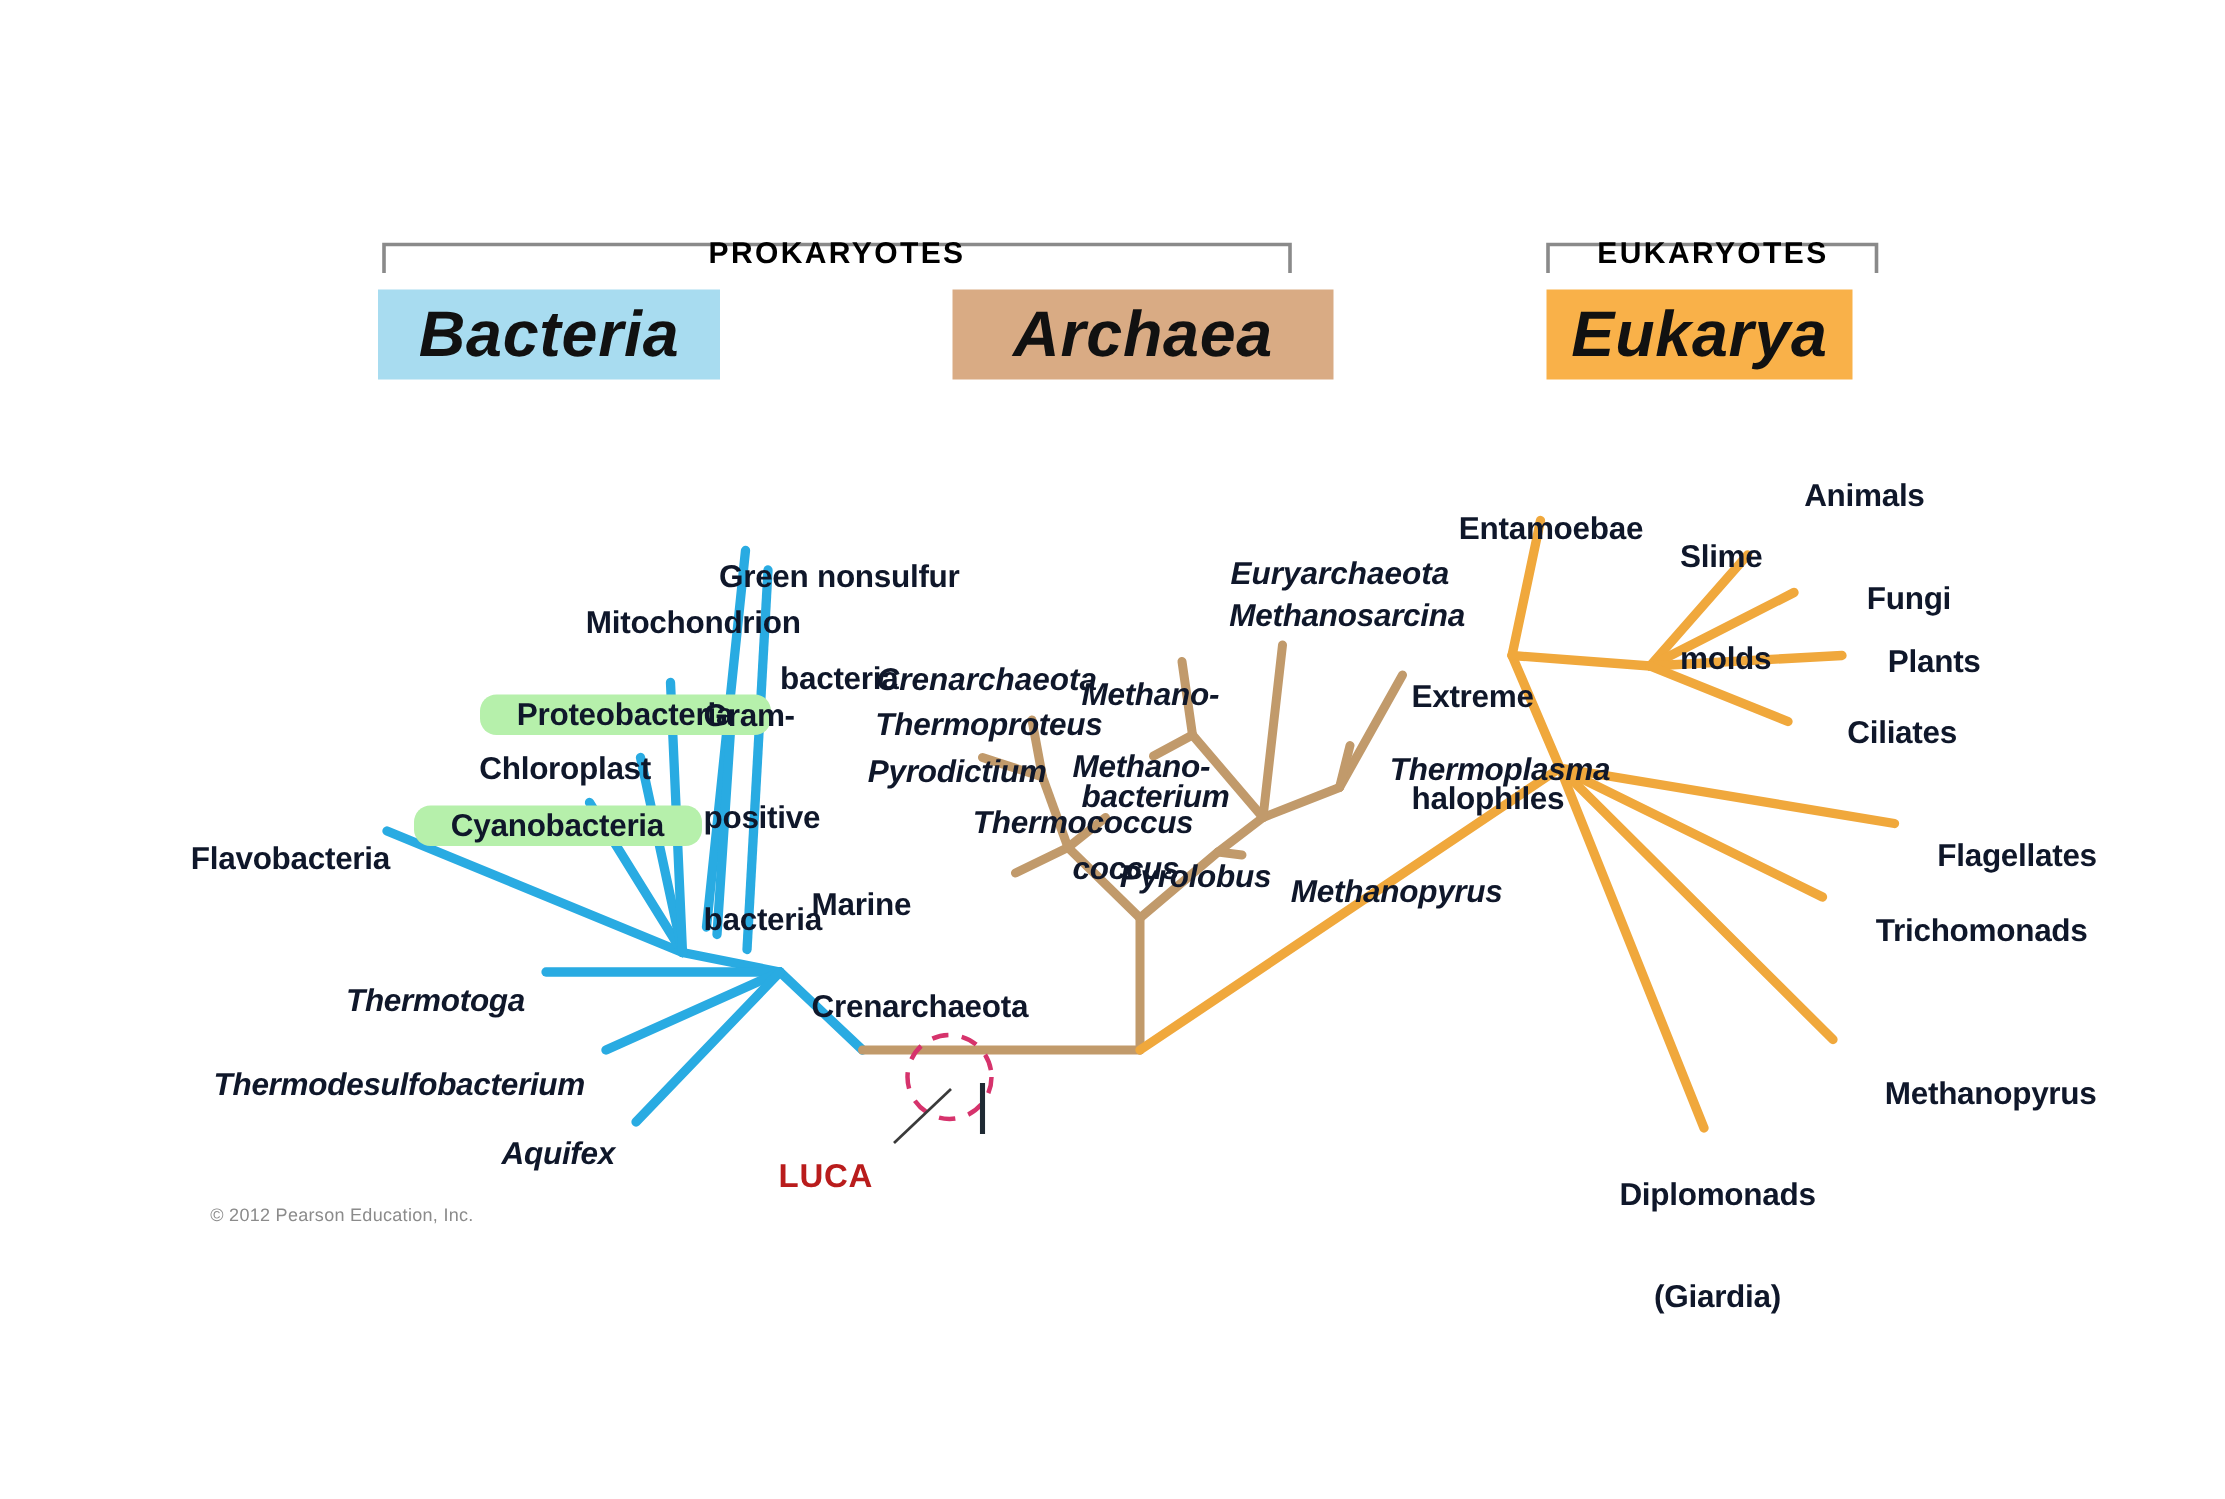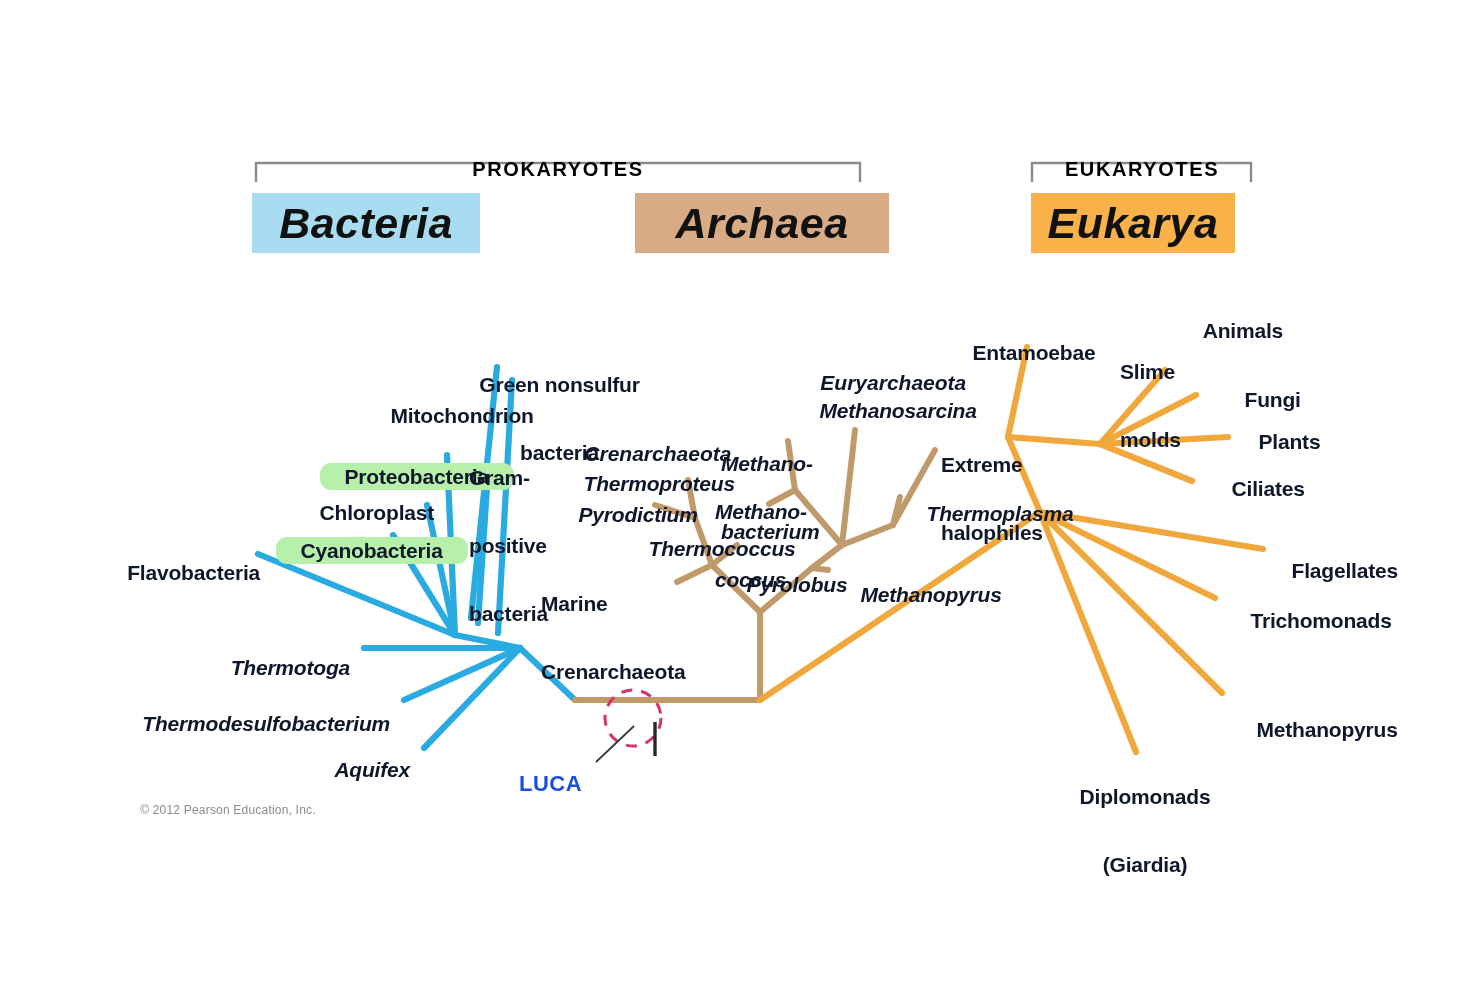--- a/index.html
+++ b/index.html
@@ -75,21 +75,21 @@
     font-weight: normal;
     color: #8b8b8b;
     letter-spacing: 0.2px;
     white-space: pre;
   }
   .luca-lbl {
     position: absolute;
     font-weight: bold;
     font-size: 22px;
     letter-spacing: 0.5px;
-    color: #1d4ed8;
+    color: #b91c1c;
   }
 </style>
 </head>
 <body>
 
 <div id="page">
 
   <svg id="tree-svg" viewBox="0 0 1483 999">
     <g>
       <path d="M 256 182 L 256 163 L 860 163 L 860 182" fill="none" stroke="#8a8a8a" stroke-width="2.4"></path>

